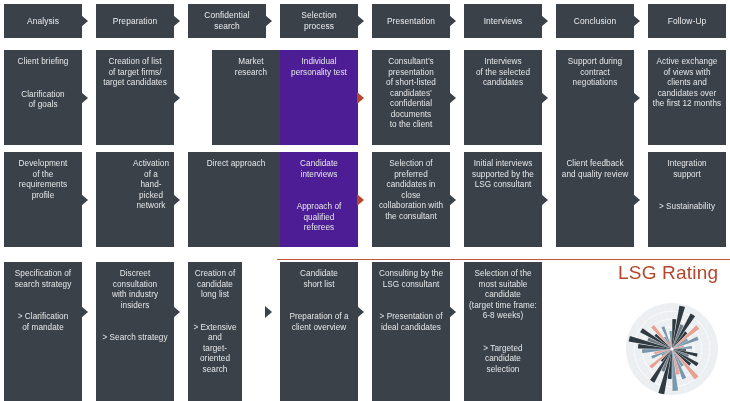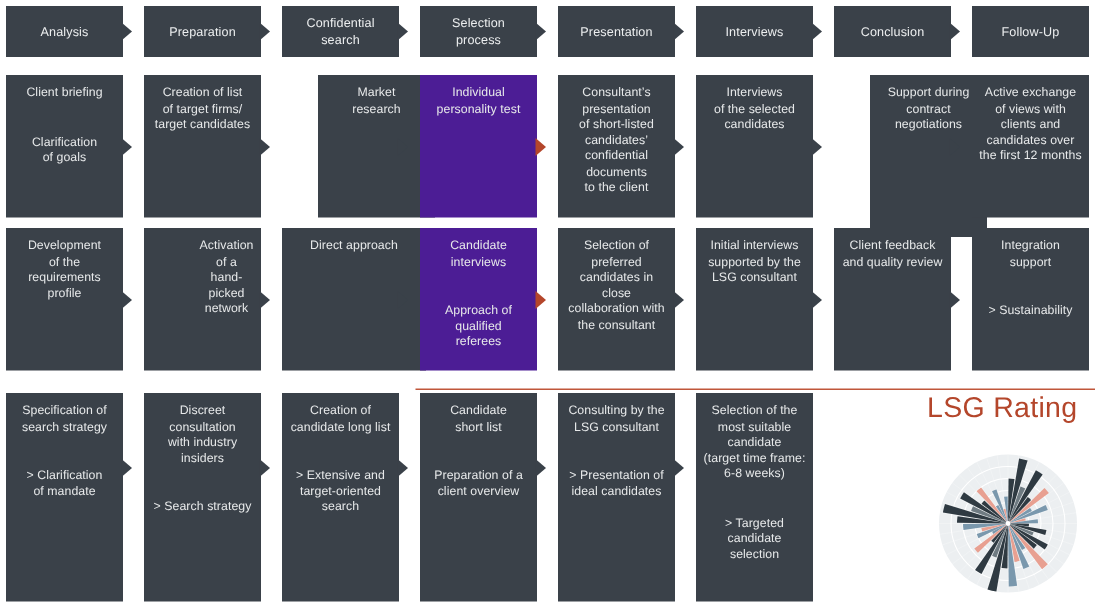--- a/index.html
+++ b/index.html
@@ -133,21 +133,21 @@
 candidates’
 confidential
 documents
 to the client</span>
       </div>
       <div class="box" style="left: 464px; top: 50px; width: 78px; height: 95px;">
         <span class="txt">Interviews
 of the selected
 candidates</span>
       </div>
-      <div class="box" style="left: 580px; top: 50px; width: 78px; height: 108px; align-items: center;">
+      <div class="box" style="left: 556px; top: 50px; width: 78px; height: 108px; align-items: center;">
         <span class="txt">Support during
 contract
 negotiations</span>
       </div>
       <div class="box" style="left: 648px; top: 50px; width: 78px; height: 95px;">
         <span class="txt">Active exchange
 of views with
 clients and
 candidates over
 the first 12 months</span>
@@ -200,21 +200,21 @@
         <span class="txt">&gt;  Clarification
 of mandate</span>
       </div>
       <div class="box" style="left: 96px; top: 262px; width: 78px; height: 139px;">
         <span class="txt">Discreet
 consultation
 with industry
 insiders</span>
         <span class="txt">&gt;  Search strategy</span>
       </div>
-      <div class="box" style="left: 188px; top: 262px; width: 78px; height: 139px;">
+      <div class="box" style="left: 188px; top: 262px; width: 54px; height: 139px;">
         <span class="txt">Creation of
 candidate long list</span>
         <span class="txt">&gt; Extensive and
 target-oriented
 search</span>
       </div>
       <div class="box" style="left: 280px; top: 262px; width: 78px; height: 139px;">
         <span class="txt">Candidate
 short list</span>
         <span class="txt">Preparation of a

